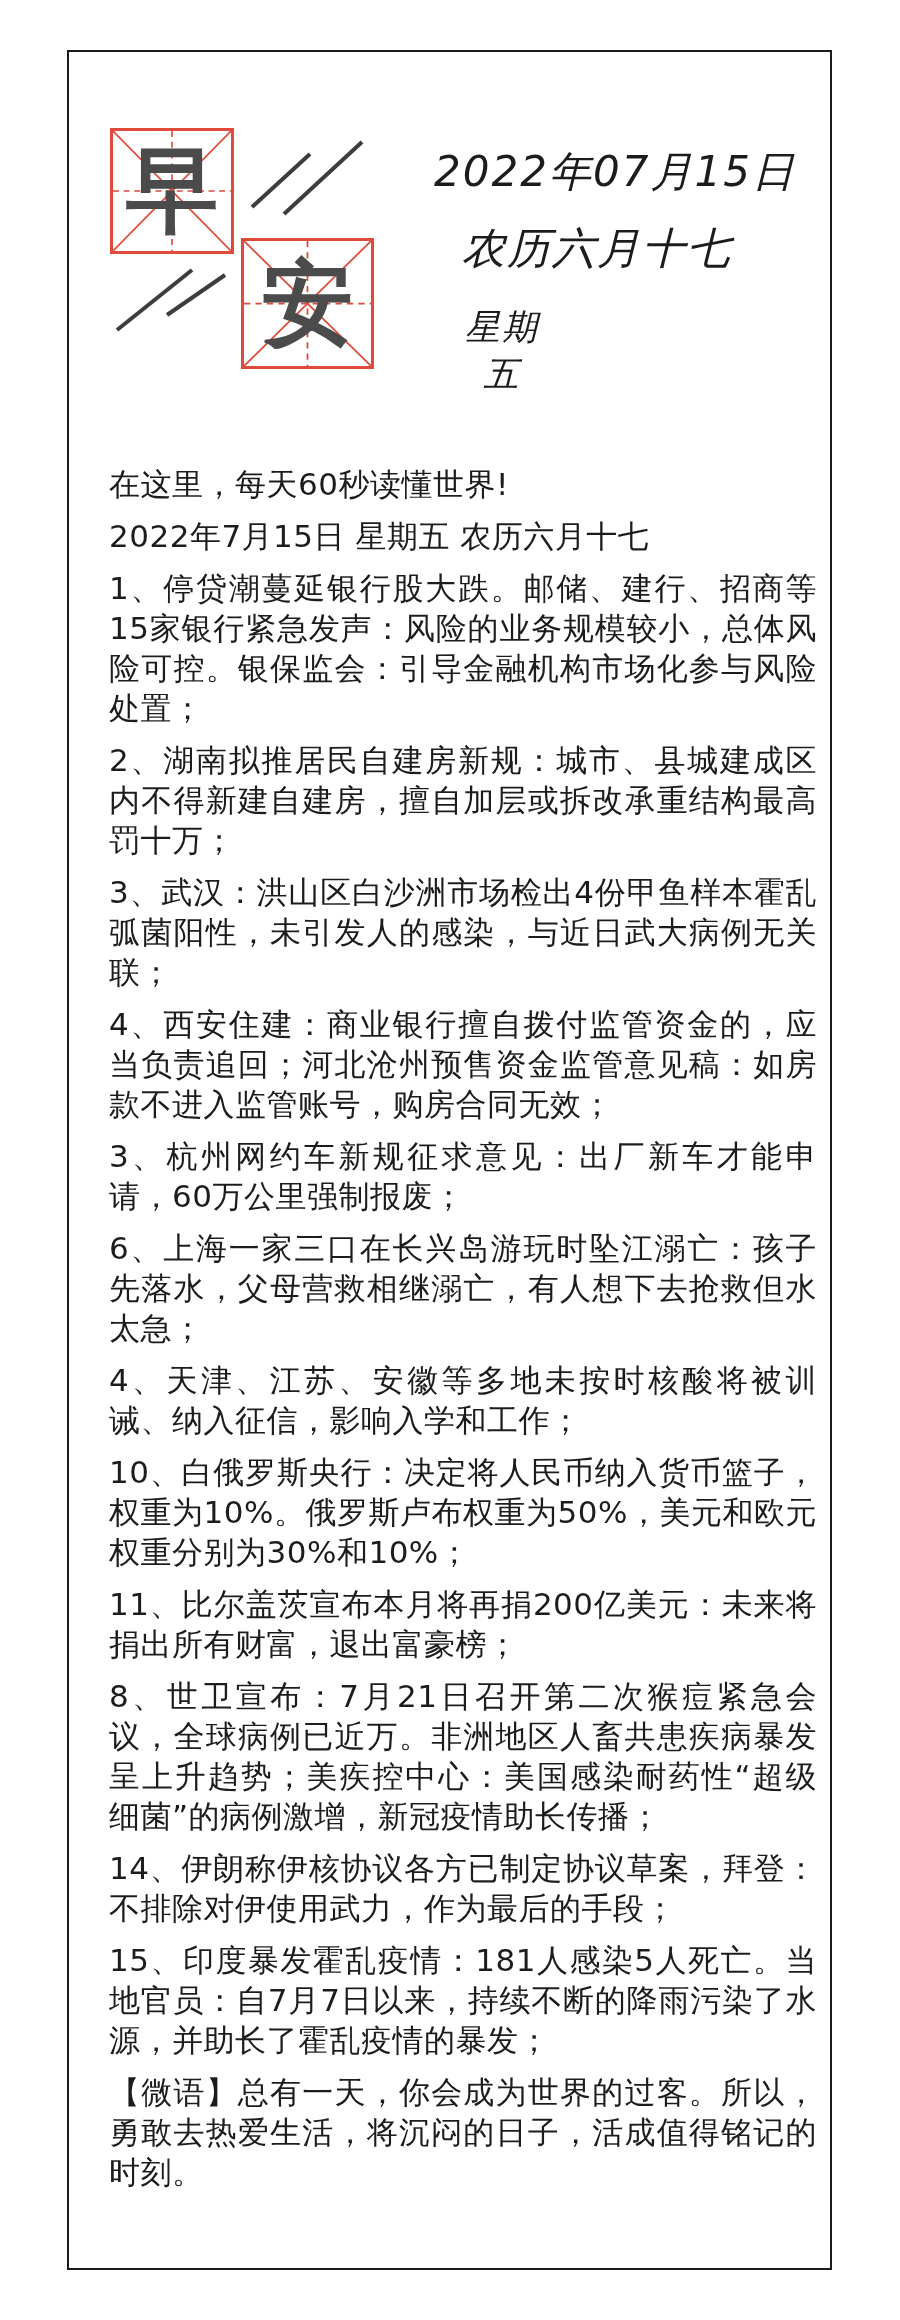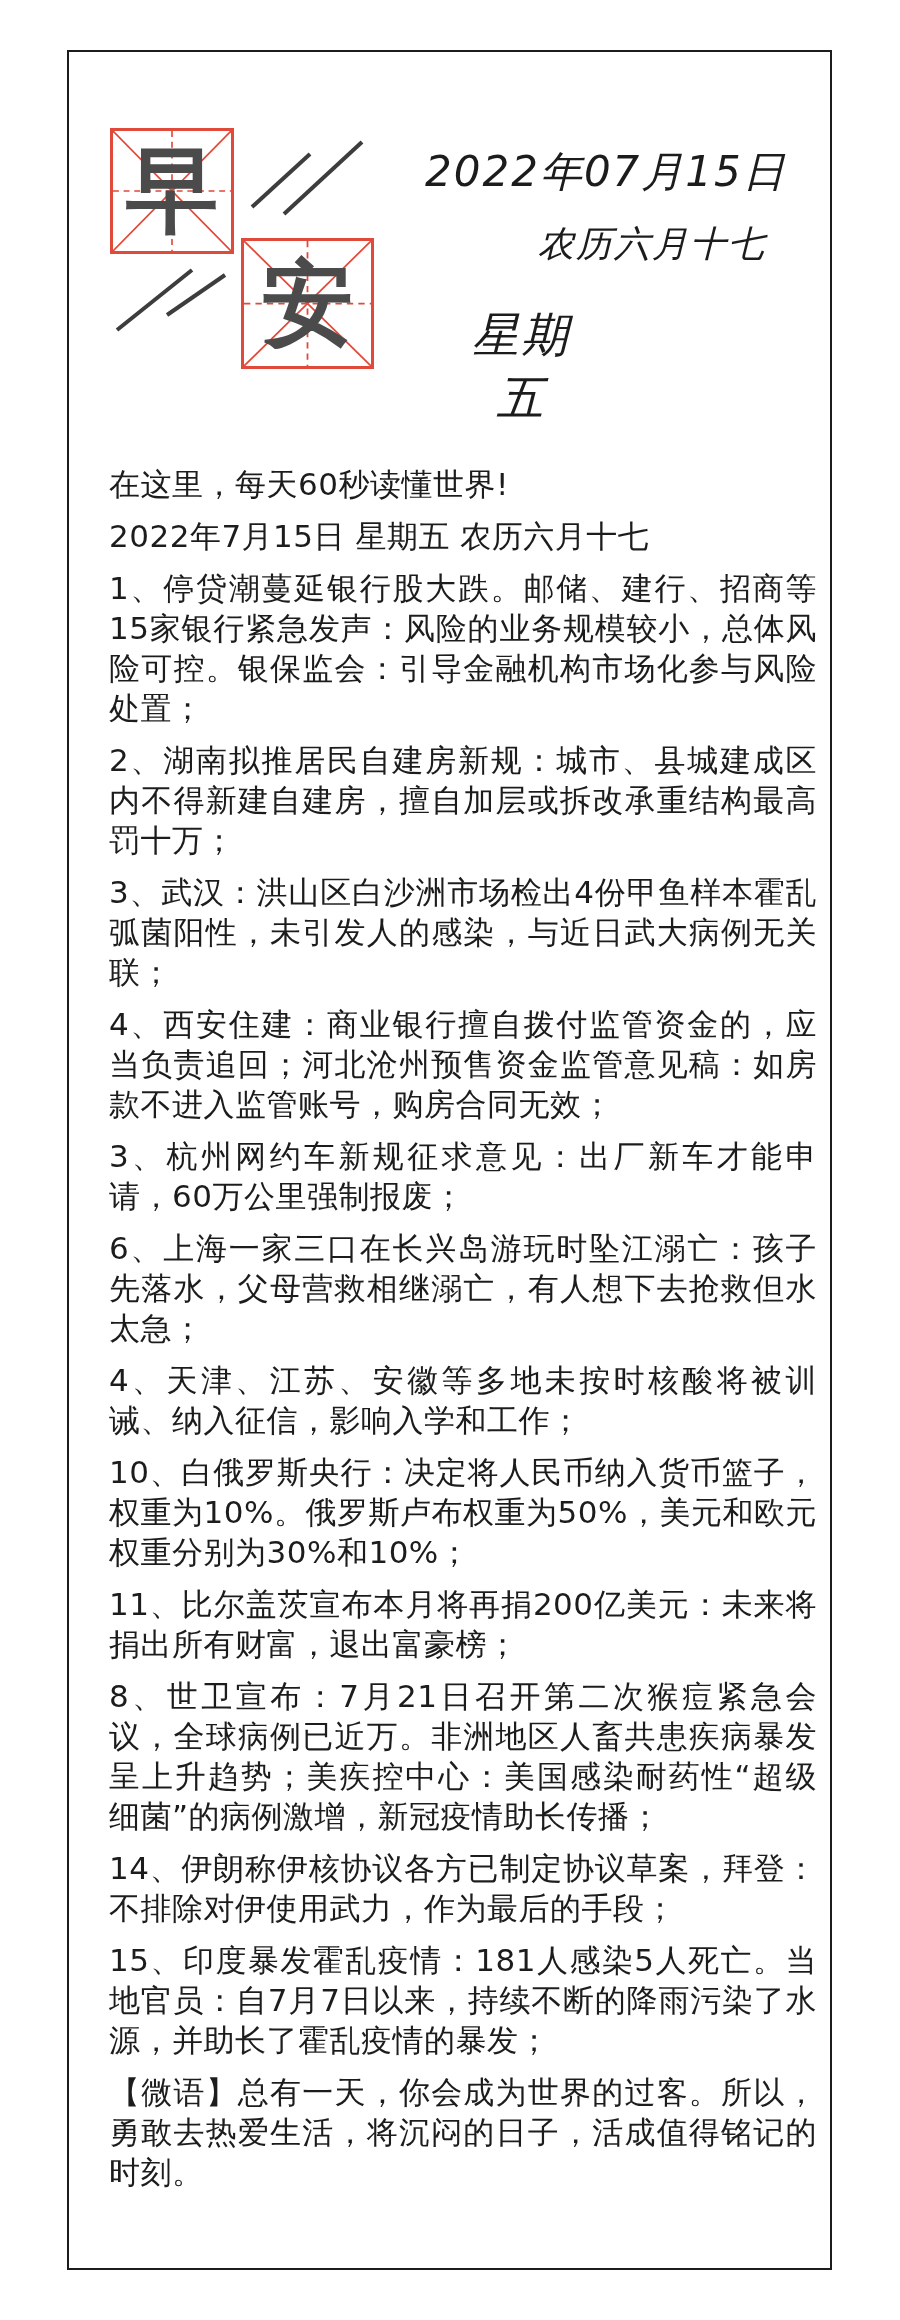--- a/index.html
+++ b/index.html
@@ -30,23 +30,23 @@
   .box-an{left:142px;top:116px;width:133px;height:131px;}
   .grid-lines{position:absolute;left:0;top:0;width:100%;height:100%;}
   .grid-char{
     position:relative;
     font-size:92px;font-weight:700;color:#4b4b4b;
     line-height:1;z-index:2;
   }
   .slash-layer{position:absolute;left:0;top:0;width:330px;height:260px;}
   
   .date-line{position:absolute;color:#1c1c1c;font-style:italic;letter-spacing:2px;}
-  .date-line1{left:356px;top:92px;width:380px;text-align:left;font-size:42px;}
-  .date-line2{left:393px;top:168px;width:380px;text-align:center;font-size:36px;}
-  .date-line3{left:402px;top:252px;width:100px;text-align:center;font-size:47px;}
+  .date-line1{left:356px;top:92px;width:380px;text-align:center;font-size:42px;}
+  .date-line2{left:393px;top:168px;width:380px;text-align:left;font-size:43px;}
+  .date-line3{left:383px;top:252px;width:100px;text-align:center;font-size:35px;}
   
   .body-text{
     position:absolute;left:28px;top:400px;width:732px;
     color:#1c1c1c;
     font-size:31px;line-height:40px;
     text-align:justify;
     letter-spacing:0.5px;
   }
   .body-text p{margin:12px;padding:0;}
 </style>

